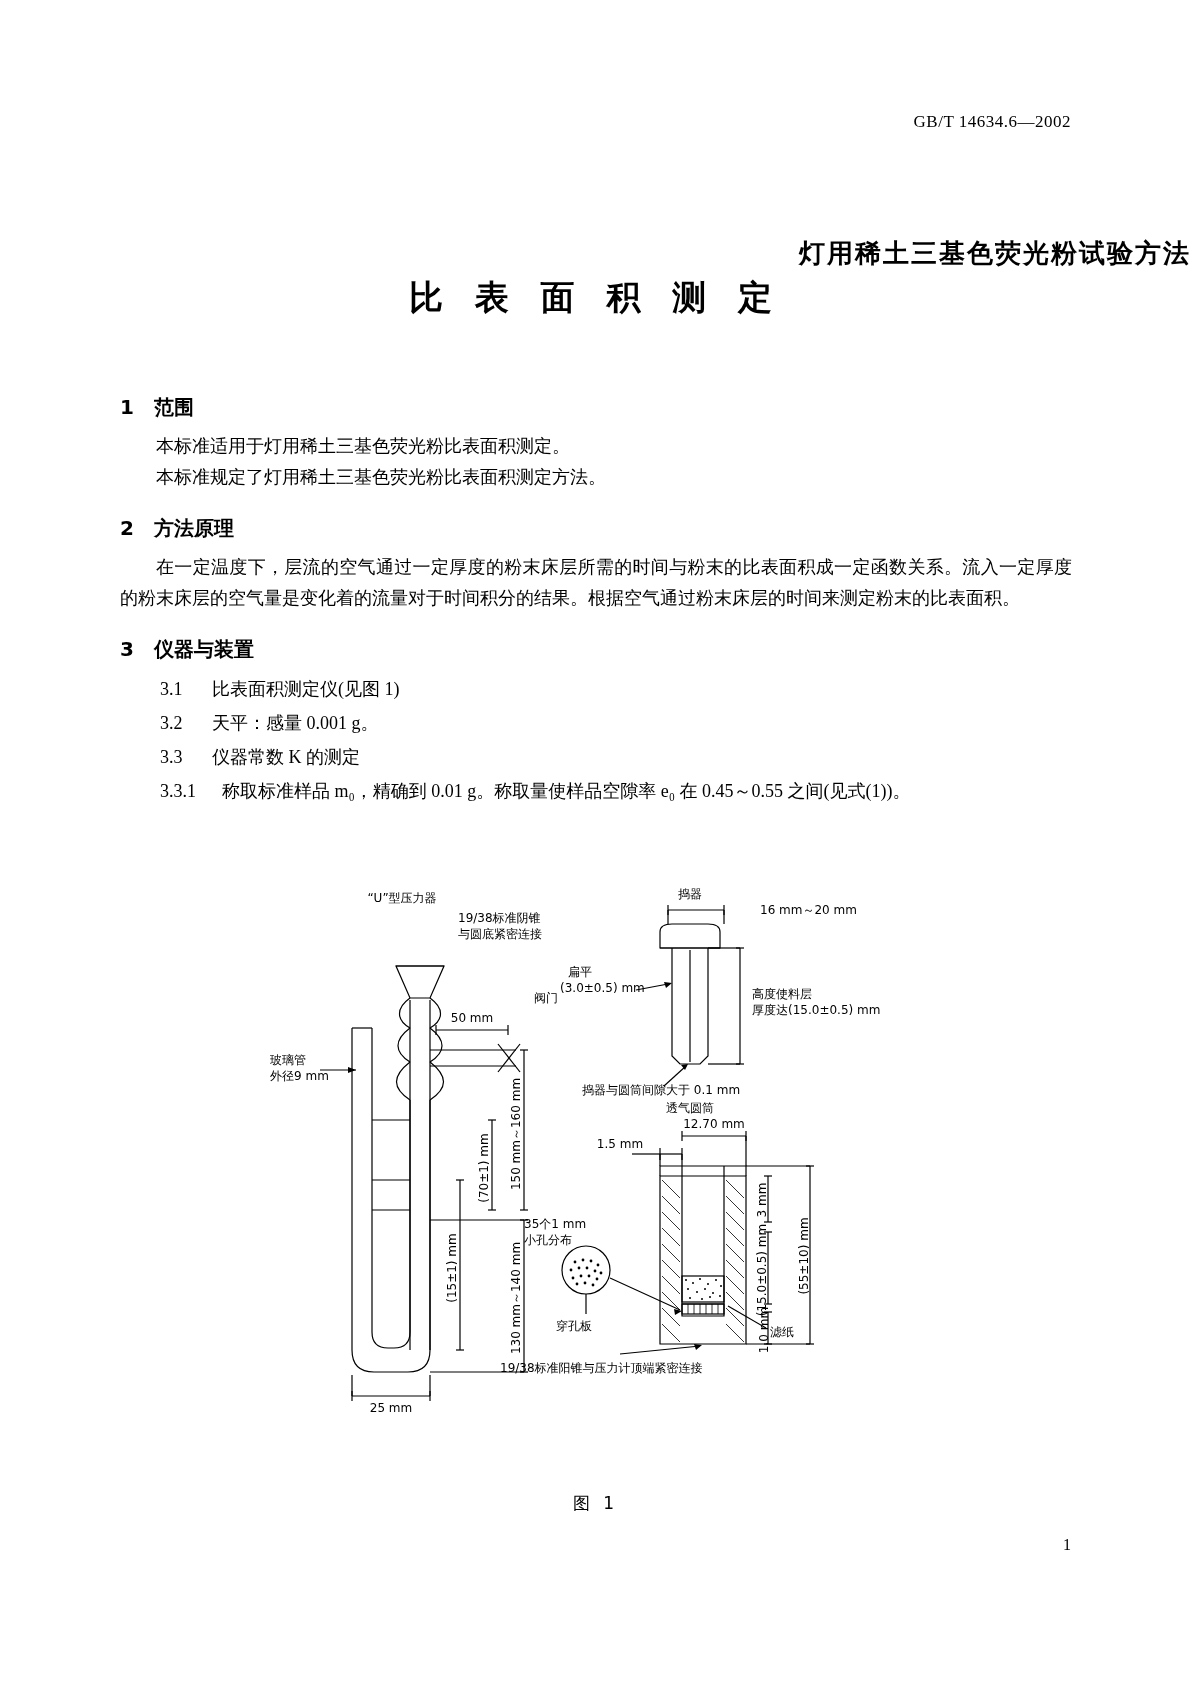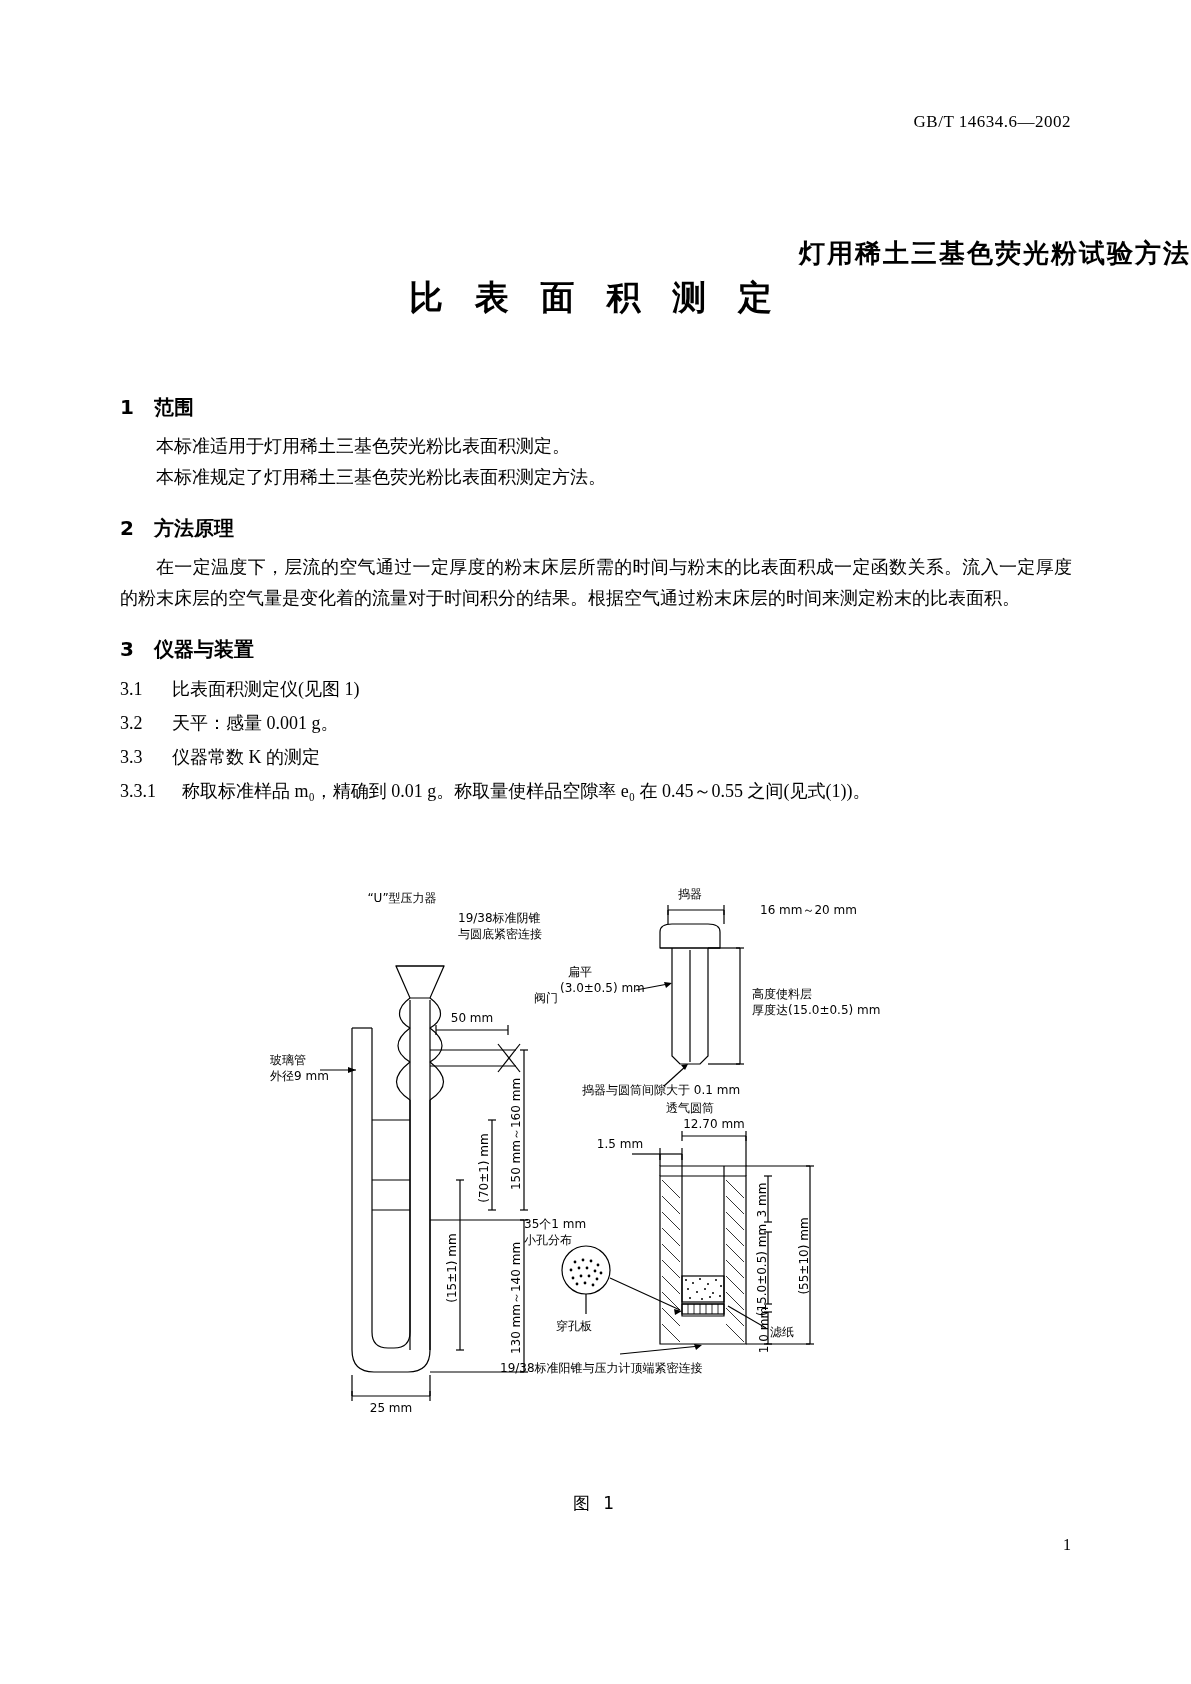--- a/index.html
+++ b/index.html
@@ -72,20 +72,21 @@
     text-align: justify;
   }
   .clause {
     font-size: 18px;
     line-height: 32px;
     margin-top: 2px;
   }
   .clause .cnum {
     display: inline-block;
     min-width: 52px;
+    margin-left: 40px;
   }
   .clause .cnum.wide {
     min-width: 62px;
   }
   .figure-area {
     position: absolute;
     left: 120px;
     top: 880px;
     width: 952px;
     height: 660px;

